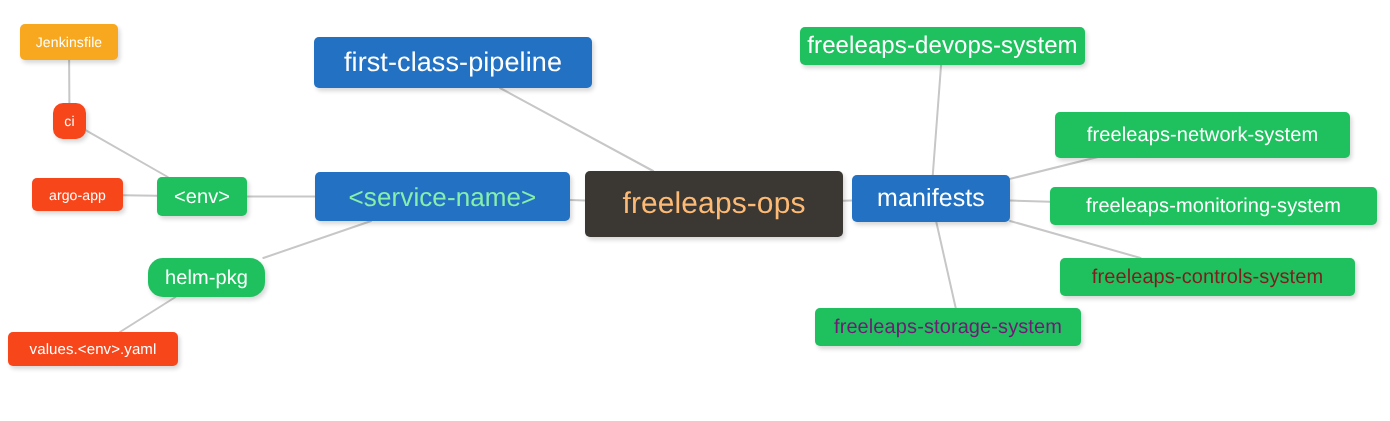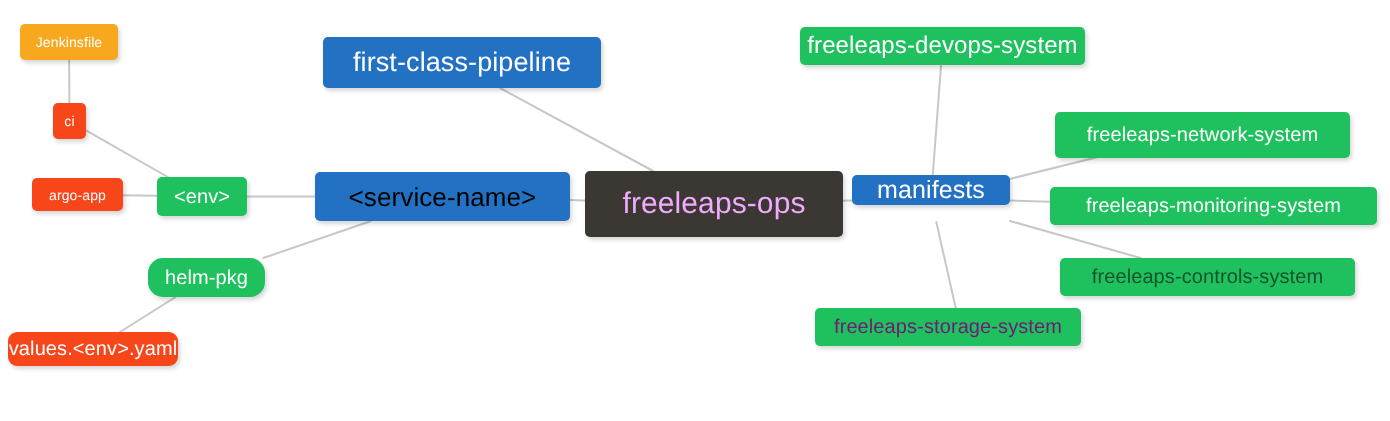--- a/index.html
+++ b/index.html
@@ -62,56 +62,56 @@
       <line x1="932.772131147541" y1="175" x2="941.067213114754" y2="65" stroke="#c7c7c7" stroke-width="2" stroke-linecap="round"></line>
       <line x1="1010" y1="178.85911602209944" x2="1126.0777777777778" y2="150" stroke="#c7c7c7" stroke-width="2" stroke-linecap="round"></line>
       <line x1="1010" y1="200.59734513274336" x2="1050" y2="201.65929203539824" stroke="#c7c7c7" stroke-width="2" stroke-linecap="round"></line>
       <line x1="1010" y1="220.92857142857142" x2="1140.5764331210191" y2="258" stroke="#c7c7c7" stroke-width="2" stroke-linecap="round"></line>
       <line x1="936.3035019455253" y1="222" x2="955.7120622568093" y2="308" stroke="#c7c7c7" stroke-width="2" stroke-linecap="round"></line>
     </svg>
   <div id="node-layer">
       <div class="node" style="left: 20px; top: 24px; width: 98px; height: 36px; background: rgb(247, 168, 31); font-size: 14px; color: rgb(255, 255, 255);">
         <span class="node-label">Jenkinsfile</span>
       </div>
-      <div class="node" style="left: 53px; top: 103px; width: 33px; height: 36px; background: rgb(248, 70, 27); font-size: 14px; color: rgb(255, 255, 255);">
+      <div class="node" style="left: 53px; top: 103px; width: 33px; height: 36px; background: rgb(248, 70, 27); font-size: 14px; color: rgb(255, 255, 255); border-radius: 10px;">
         <span class="node-label">ci</span>
       </div>
       <div class="node" style="left: 32px; top: 178px; width: 91px; height: 33px; background: rgb(248, 70, 27); font-size: 14px; color: #ffffff;">
         <span class="node-label">argo-app</span>
       </div>
       <div class="node" style="left: 157px; top: 177px; width: 90px; height: 39px; background: rgb(31, 193, 95); font-size: 20px; color: rgb(255, 255, 255);">
         <span class="node-label">&lt;env&gt;</span>
       </div>
       <div class="node" style="left: 148px; top: 258px; width: 117px; height: 39px; background: rgb(31, 193, 95); font-size: 20px; color: rgb(255, 255, 255); border-radius: 15px;">
         <span class="node-label">helm-pkg</span>
       </div>
-      <div class="node" style="left: 8px; top: 332px; width: 170px; height: 34px; background: rgb(248, 70, 27); font-size: 20px; color: rgb(255, 255, 255); border-radius: 9px;">
+      <div class="node" style="left: 8px; top: 332px; width: 170px; height: 34px; background: rgb(248, 70, 27); font-size: 15px; color: rgb(255, 255, 255);">
         <span class="node-label">values.&lt;env&gt;.yaml</span>
       </div>
-      <div class="node" style="left: 314px; top: 37px; width: 278px; height: 51px; background: rgb(34, 113, 194); font-size: 27px; color: rgb(255, 255, 255); margin-left: 9px;">
+      <div class="node" style="left: 314px; top: 37px; width: 278px; height: 51px; background: rgb(34, 113, 194); font-size: 27px; color: rgb(255, 255, 255);">
         <span class="node-label">first-class-pipeline</span>
       </div>
-      <div class="node" style="left: 315px; top: 172px; width: 255px; height: 49px; background: rgb(34, 113, 194); font-size: 26px; color: #000000;">
+      <div class="node" style="left: 315px; top: 172px; width: 255px; height: 49px; background: rgb(34, 113, 194); font-size: 26px; color: #86efac;">
         <span class="node-label">&lt;service-name&gt;</span>
       </div>
-      <div class="node" style="left: 585px; top: 171px; width: 258px; height: 66px; background: rgb(59, 55, 51); font-size: 30px; color: #f0abfc;">
+      <div class="node" style="left: 585px; top: 171px; width: 258px; height: 66px; background: rgb(59, 55, 51); font-size: 30px; color: #fdba74;">
         <span class="node-label">freeleaps-ops</span>
       </div>
-      <div class="node" style="left: 852px; top: 175px; width: 158px; height: 30px; background: rgb(34, 113, 194); font-size: 25px; color: rgb(255, 255, 255);">
+      <div class="node" style="left: 852px; top: 175px; width: 158px; height: 47px; background: rgb(34, 113, 194); font-size: 25px; color: rgb(255, 255, 255);">
         <span class="node-label">manifests</span>
       </div>
       <div class="node" style="left: 800px; top: 27px; width: 285px; height: 38px; background: rgb(31, 193, 95); font-size: 24px; color: rgb(255, 255, 255);">
         <span class="node-label">freeleaps-devops-system</span>
       </div>
       <div class="node" style="left: 1055px; top: 112px; width: 295px; height: 46px; background: rgb(31, 193, 95); font-size: 20px; color: rgb(255, 255, 255);">
         <span class="node-label">freeleaps-network-system</span>
       </div>
       <div class="node" style="left: 1050px; top: 187px; width: 327px; height: 38px; background: rgb(31, 193, 95); font-size: 20px; color: rgb(255, 255, 255);">
         <span class="node-label">freeleaps-monitoring-system</span>
       </div>
-      <div class="node" style="left: 1060px; top: 258px; width: 295px; height: 38px; background: rgb(31, 193, 95); font-size: 20px; color: #14532d;">
+      <div class="node" style="left: 1060px; top: 258px; width: 295px; height: 38px; background: rgb(31, 193, 95); font-size: 20px; color: #7f1d1d;">
         <span class="node-label">freeleaps-controls-system</span>
       </div>
       <div class="node" style="left: 815px; top: 308px; width: 266px; height: 38px; background: rgb(31, 193, 95); font-size: 20px; color: #701a75;">
         <span class="node-label">freeleaps-storage-system</span>
       </div>
     </div>
 </div>
 
 </body></html>

